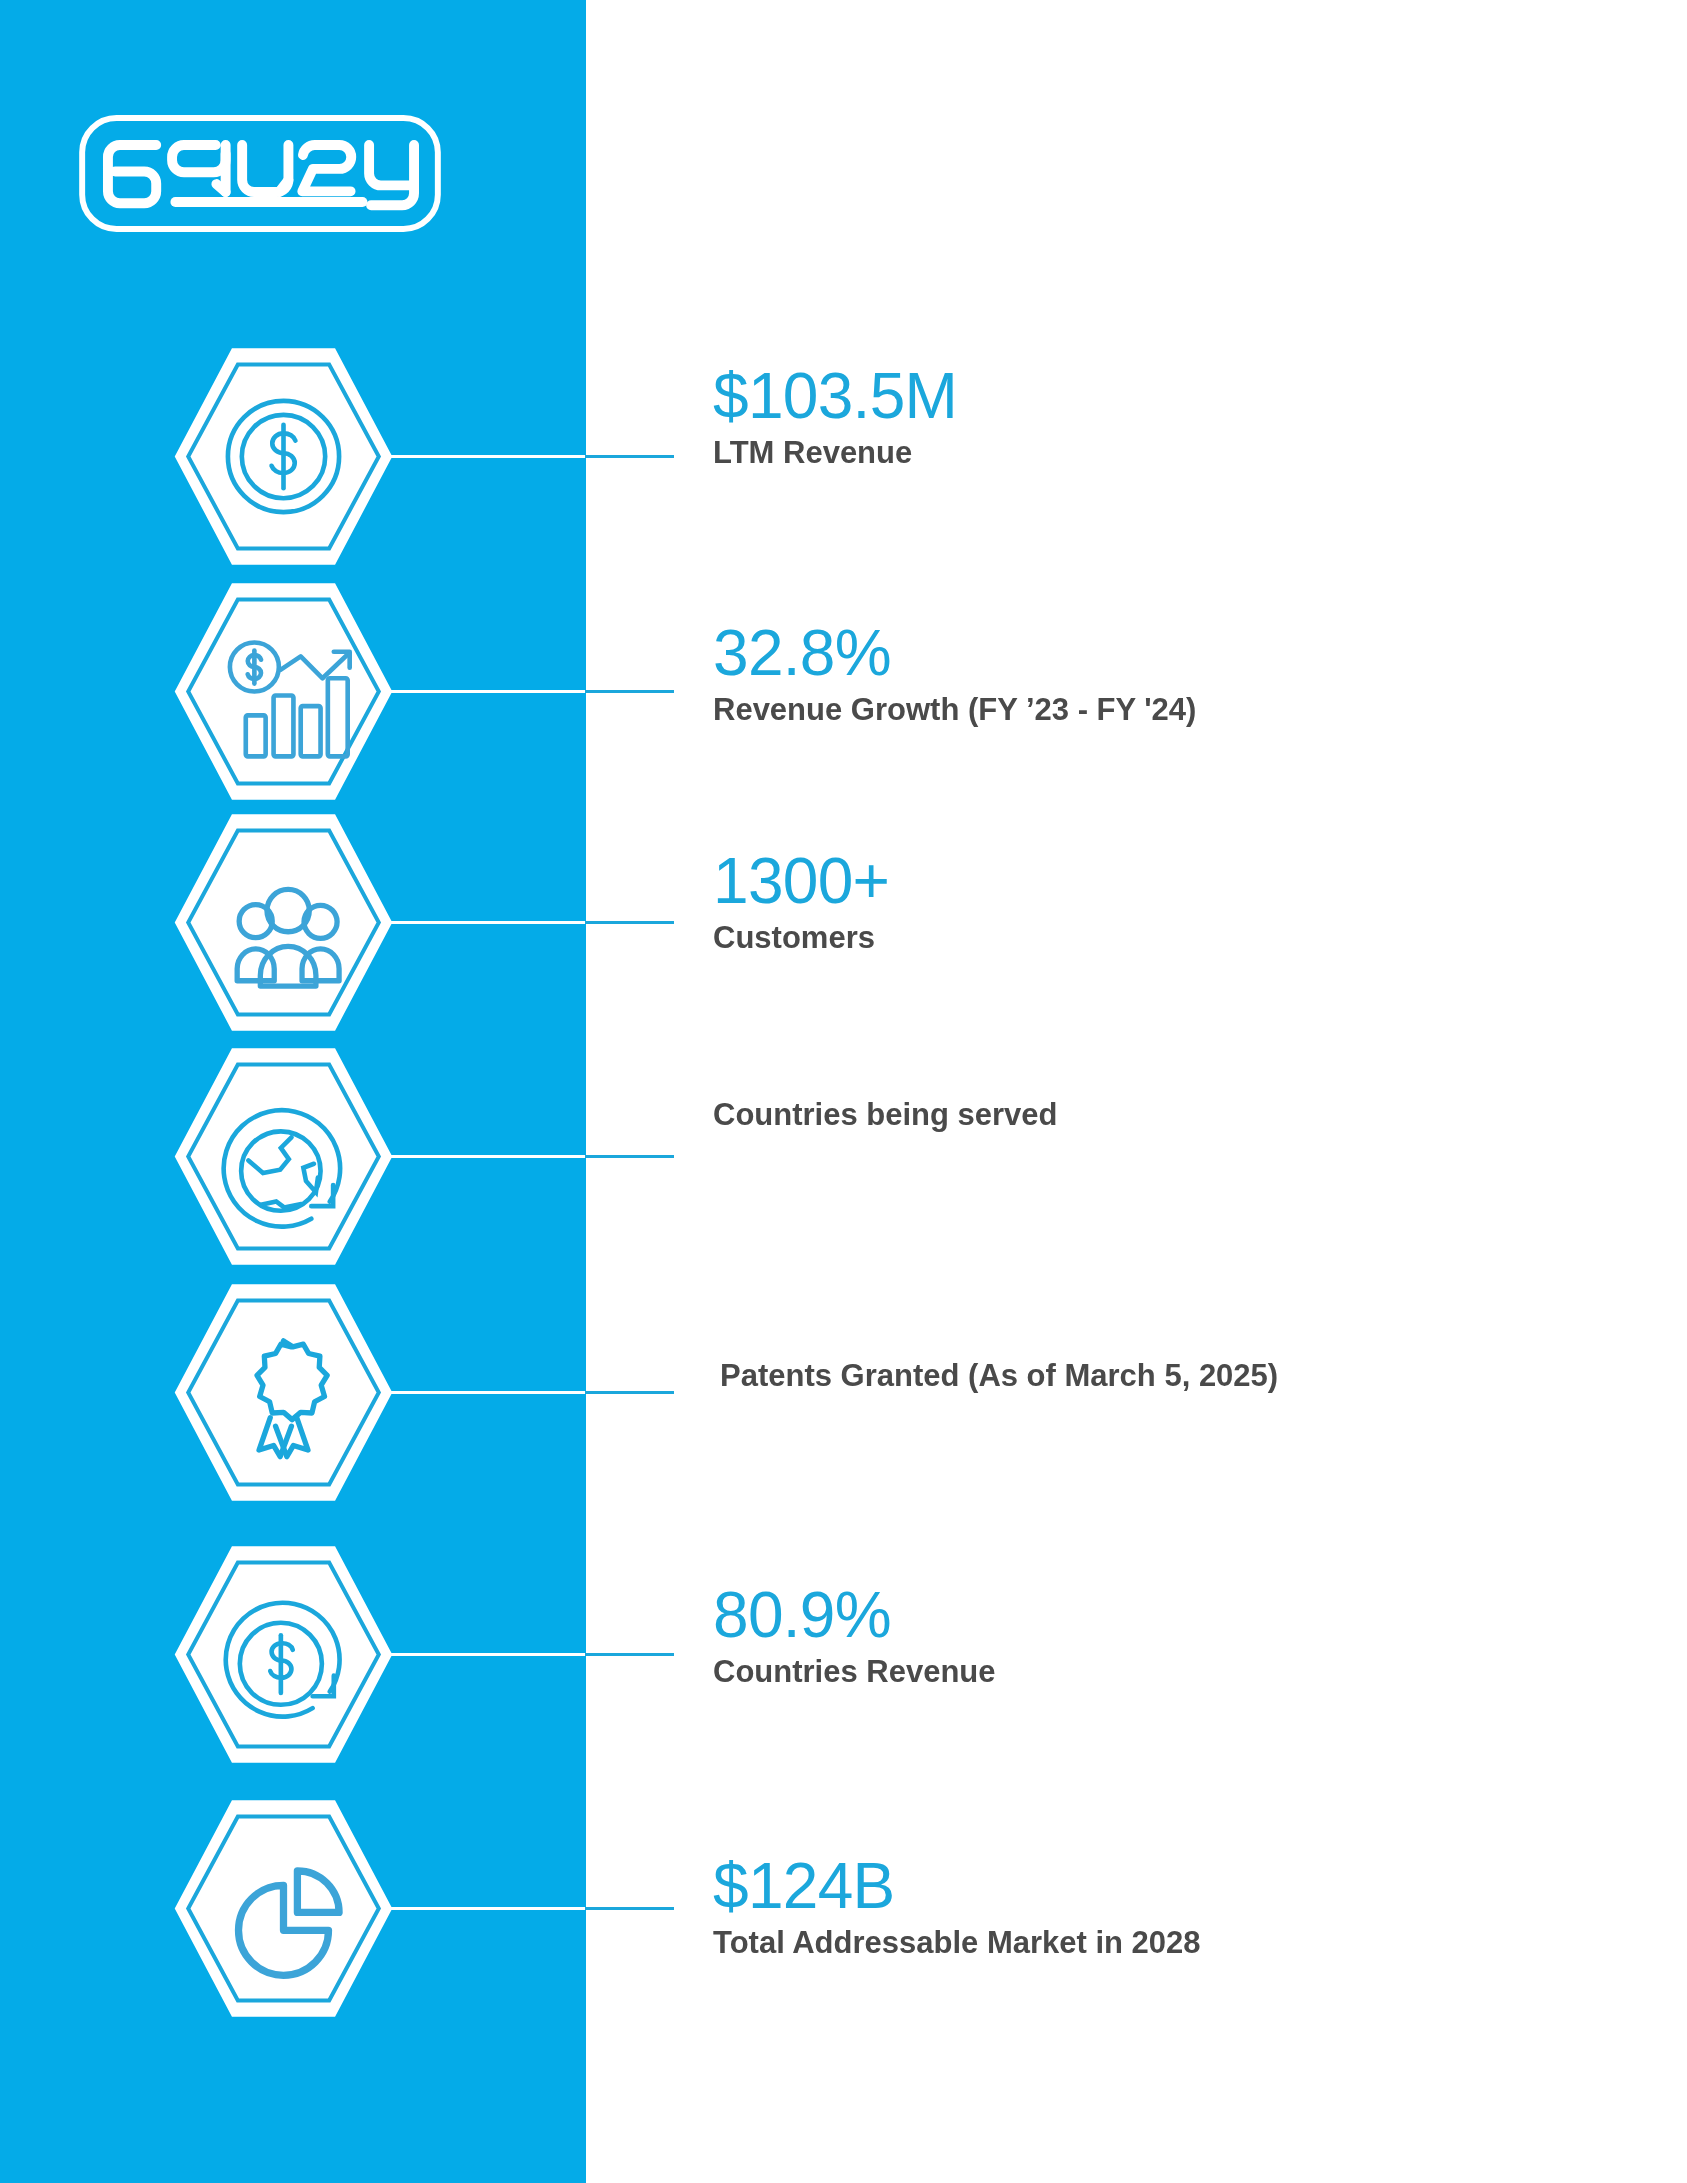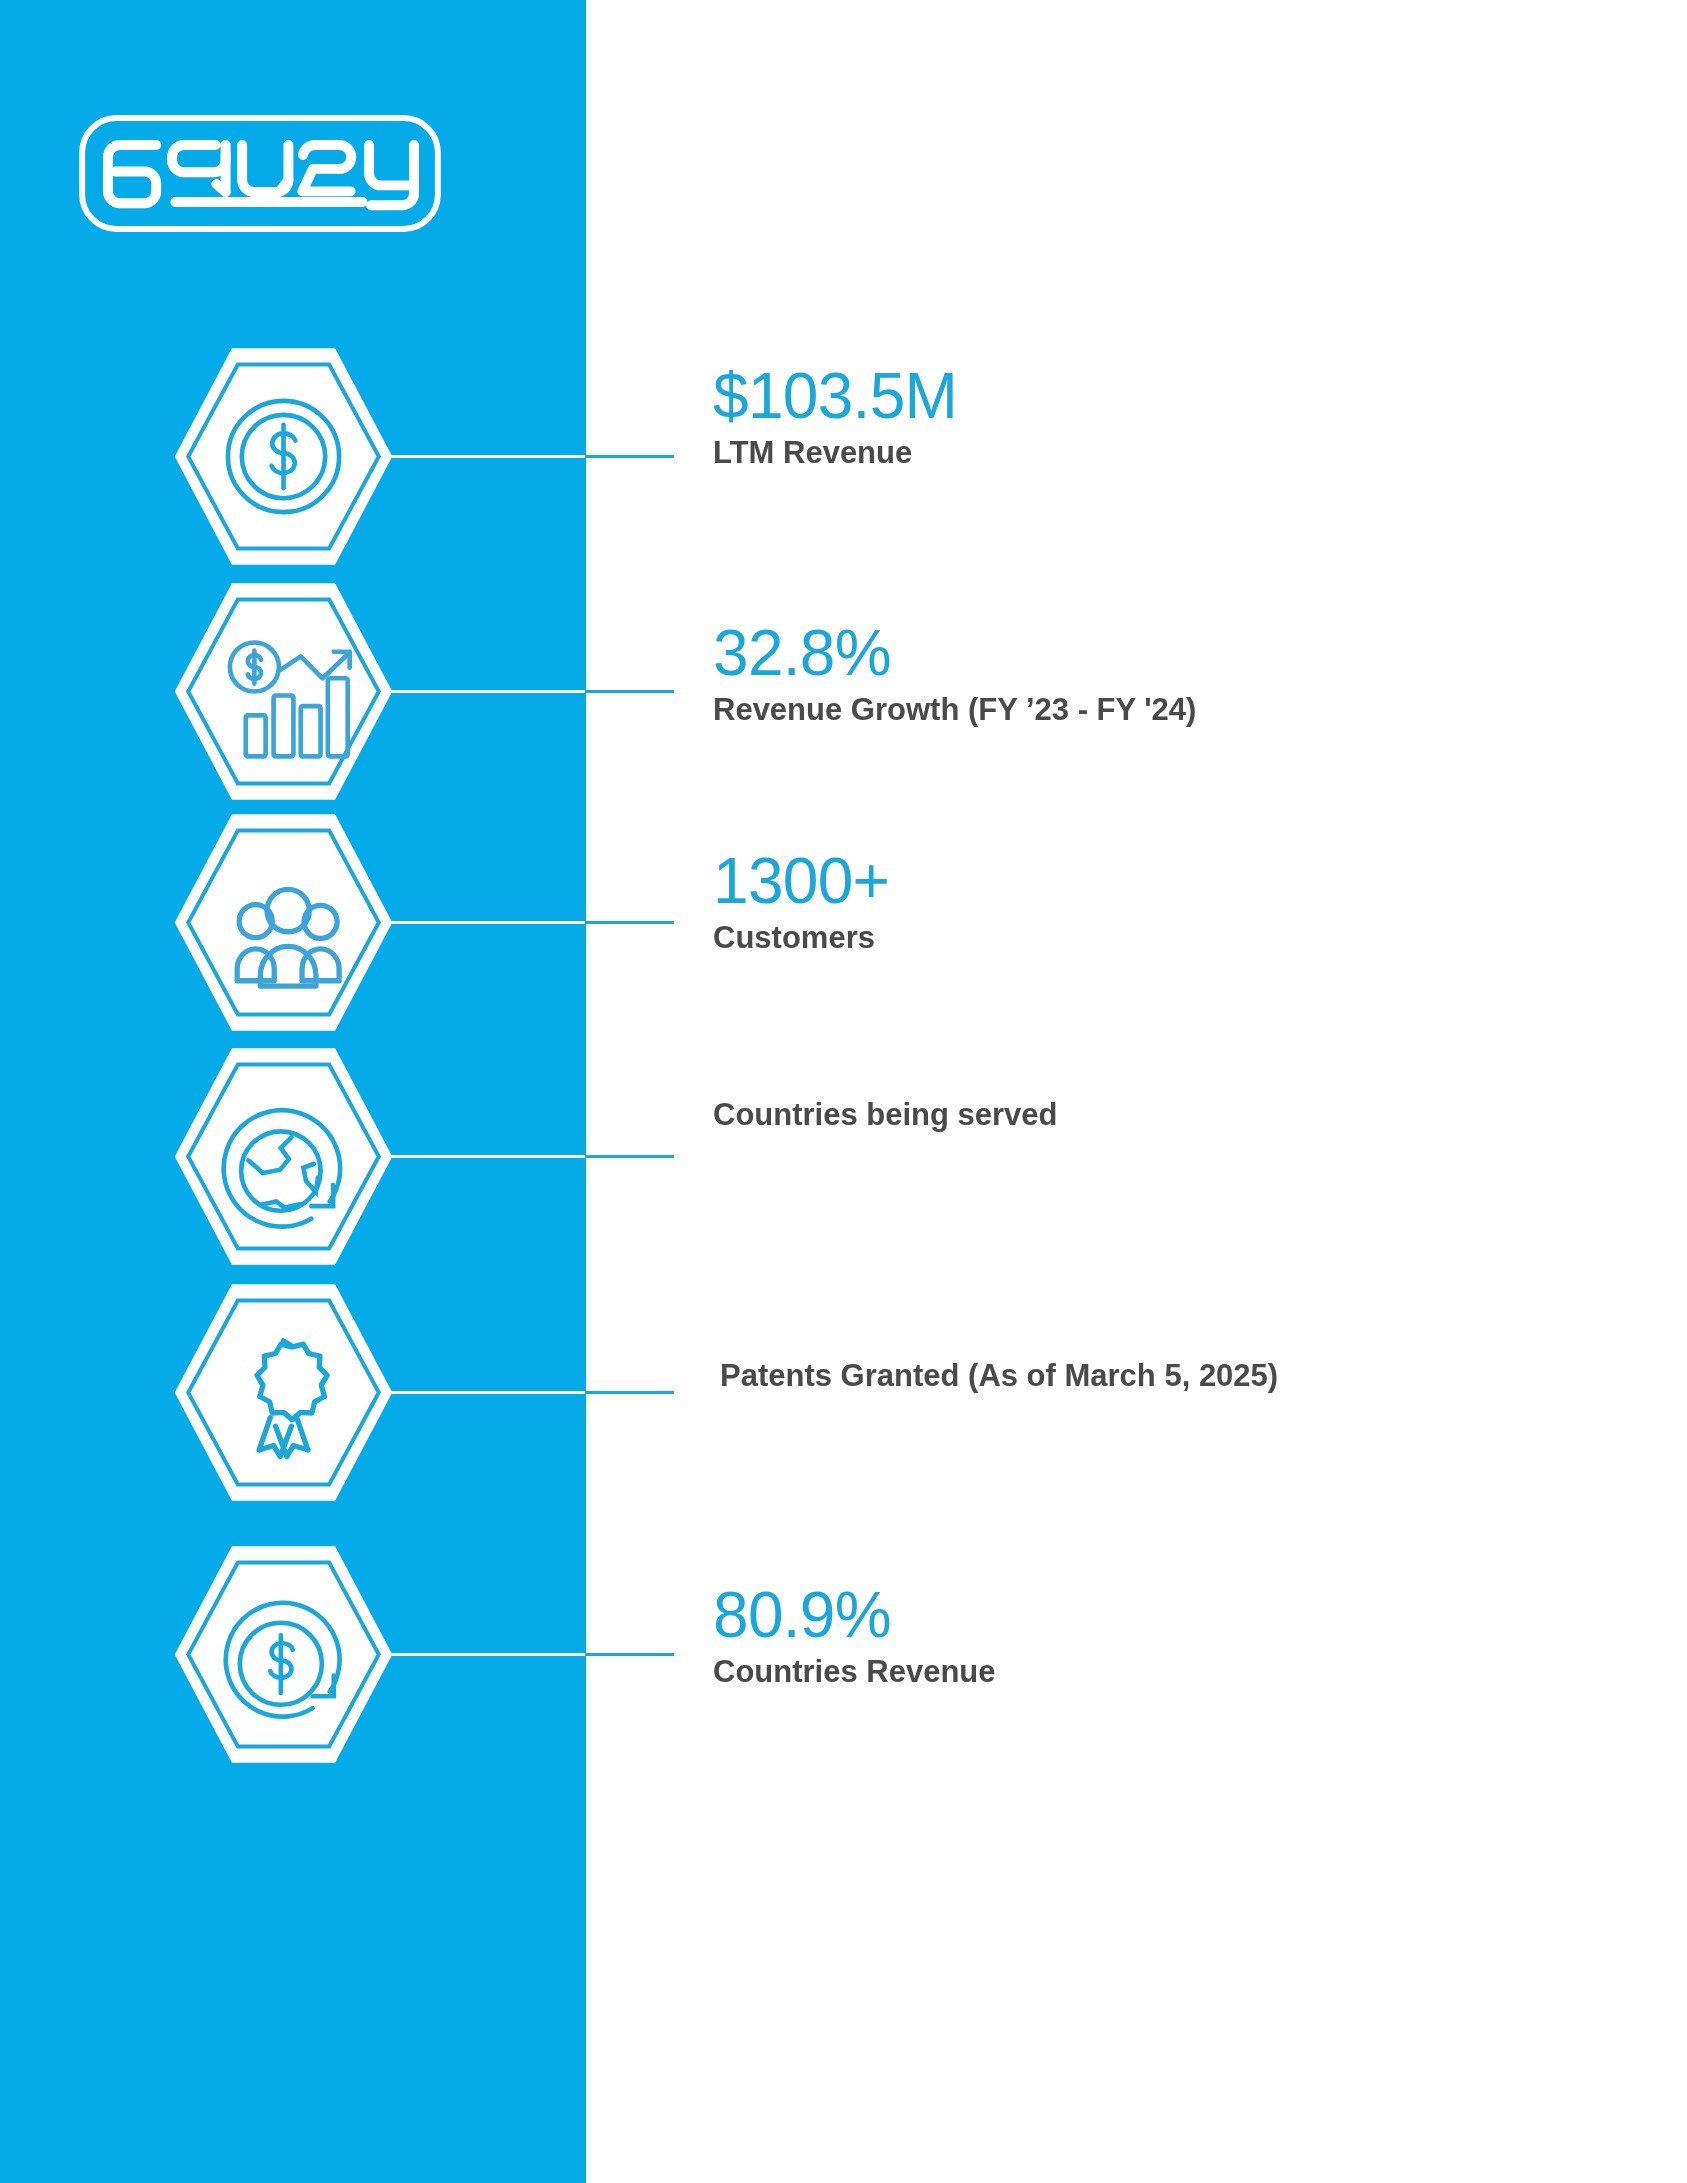--- a/index.html
+++ b/index.html
@@ -288,15 +288,35 @@
     <div class="connector">
       <span class="seg-white"></span>
         <span class="seg-blue"></span>
     </div>
     <div class="stat-text">
       <div class="stat-value">80.9%</div>
       <div class="stat-label">Countries Revenue</div>
     </div>
   </div>
 
+  <div class="stat-row" id="row-6">
+    <div class="hex-wrap">
+      <svg viewBox="0 0 340 340" xmlns="http://www.w3.org/2000/svg">
+        <polygon points="96,13 244,13 327,170 244,327 96,327 13,170" fill="#ffffff" stroke="#ffffff" stroke-width="13"></polygon>
+        <polygon points="101,31 239,31 314,170 239,309 101,309 26,170" fill="none" stroke="#1BA7DC" stroke-width="6"></polygon>
+        <g fill="none" stroke="#3CA4D8" stroke-width="11" stroke-linejoin="round">
+          <path d="M170 135 a68 68 0 1 0 68 68 h -68 z"></path>
+          <path d="M191 113 v 63 h 63 a63 63 0 0 0 -63 -63 z"></path>
+        </g>
+      </svg>
+    </div>
+    <div class="connector">
+      <span class="seg-white"></span>
+        <span class="seg-blue"></span>
+    </div>
+    <div class="stat-text">
+      <div class="stat-value">$124B</div>
+      <div class="stat-label">Total Addressable Market in 2028</div>
+    </div>
+  </div>
 
 </div>
 
 
 </body></html>

